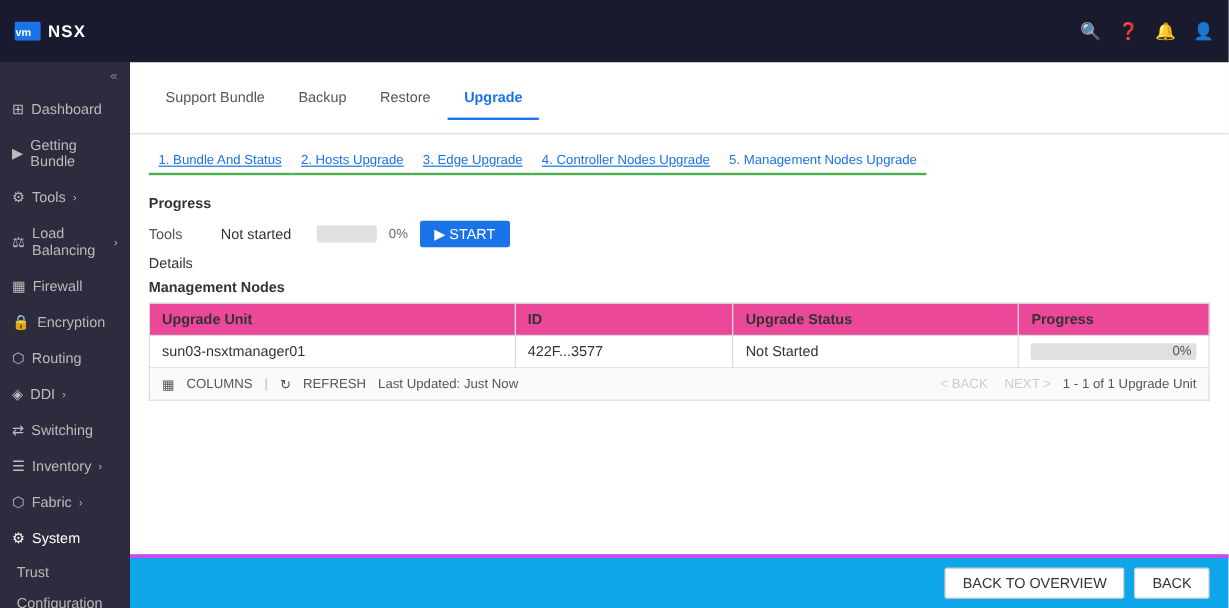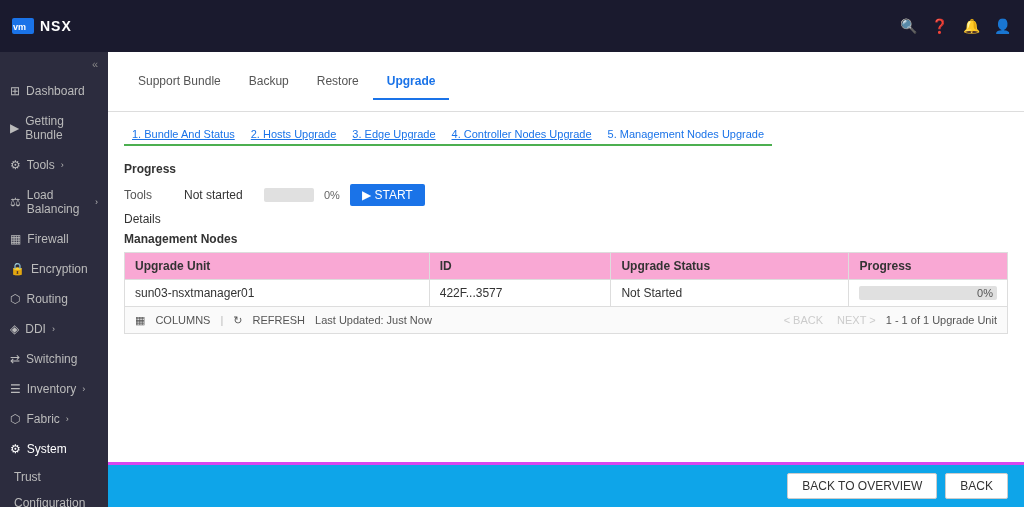--- a/index.html
+++ b/index.html
@@ -206,21 +206,21 @@
       font-size: 12px;
       margin-bottom: 6px;
       color: #333;
     }
     .data-table {
       width: 100%;
       border-collapse: collapse;
       border: 1px solid #ddd;
     }
     .data-table th {
-      background: #f9a8d4;
+      background: #ec4899;
       border: 1px solid #ddd;
       padding: 6px 10px;
       font-size: 12px;
       font-weight: bold;
       color: #333;
       text-align: left;
     }
     .data-table td {
       border: 1px solid #ddd;
       padding: 6px 10px;

